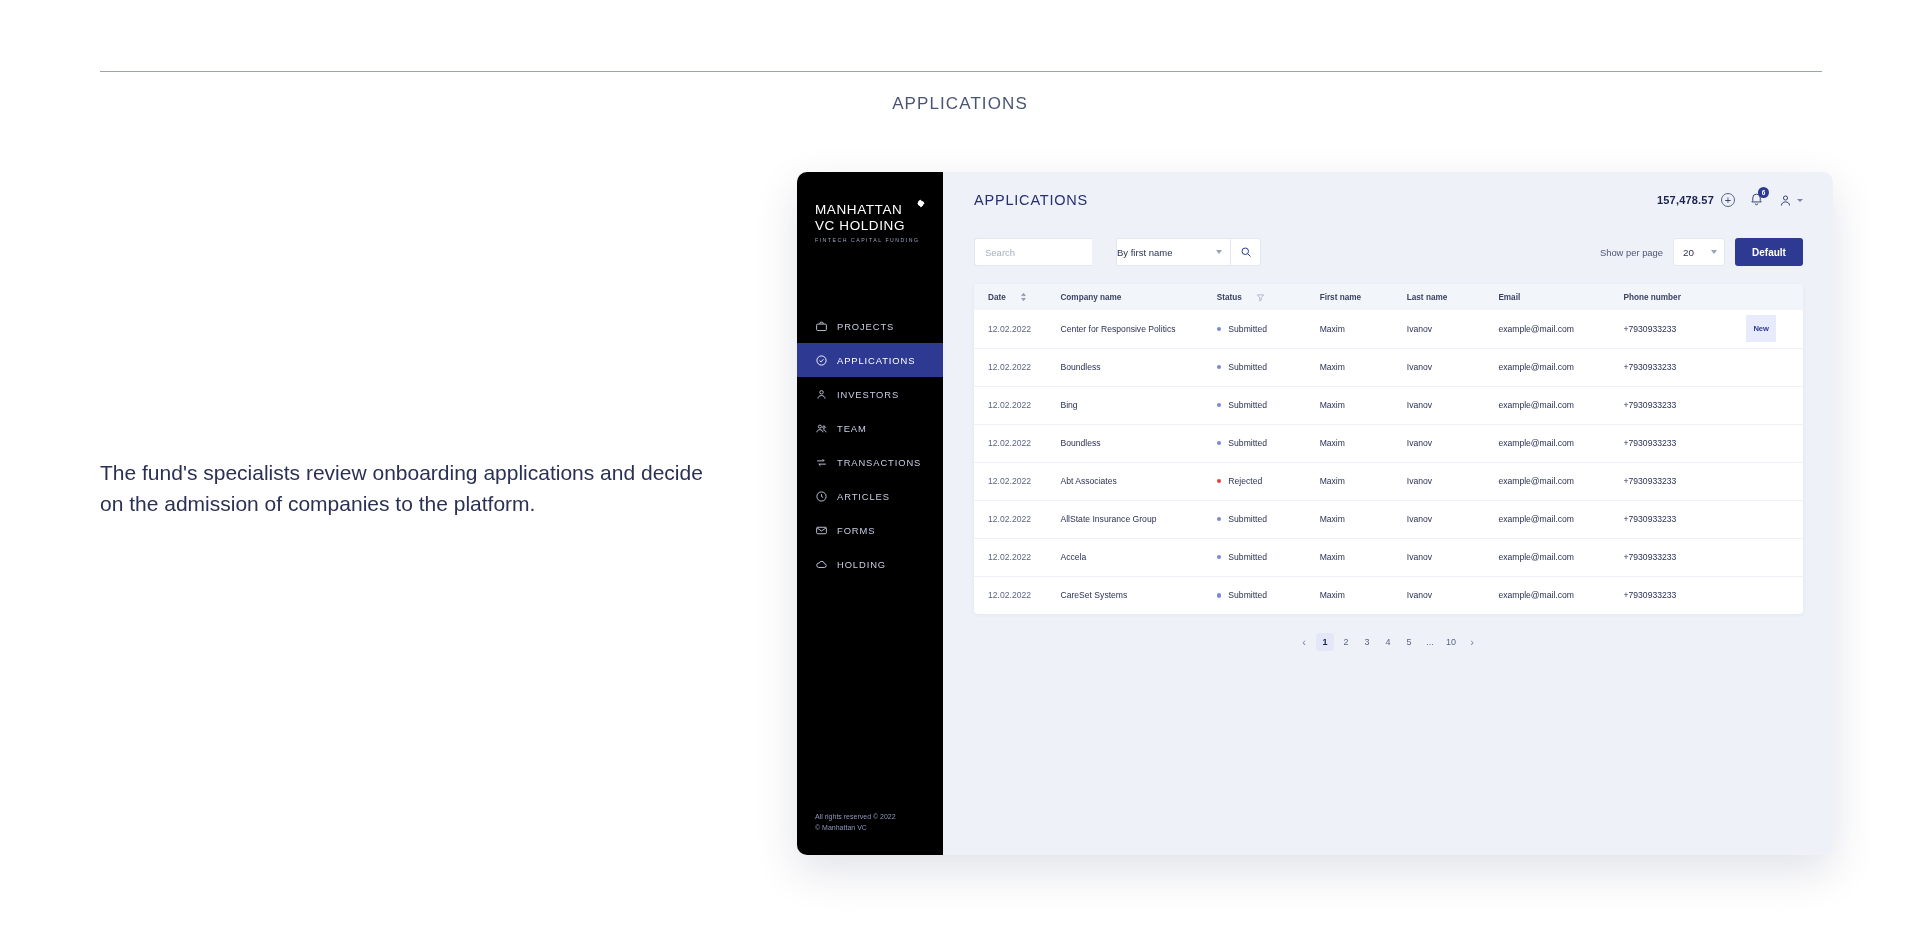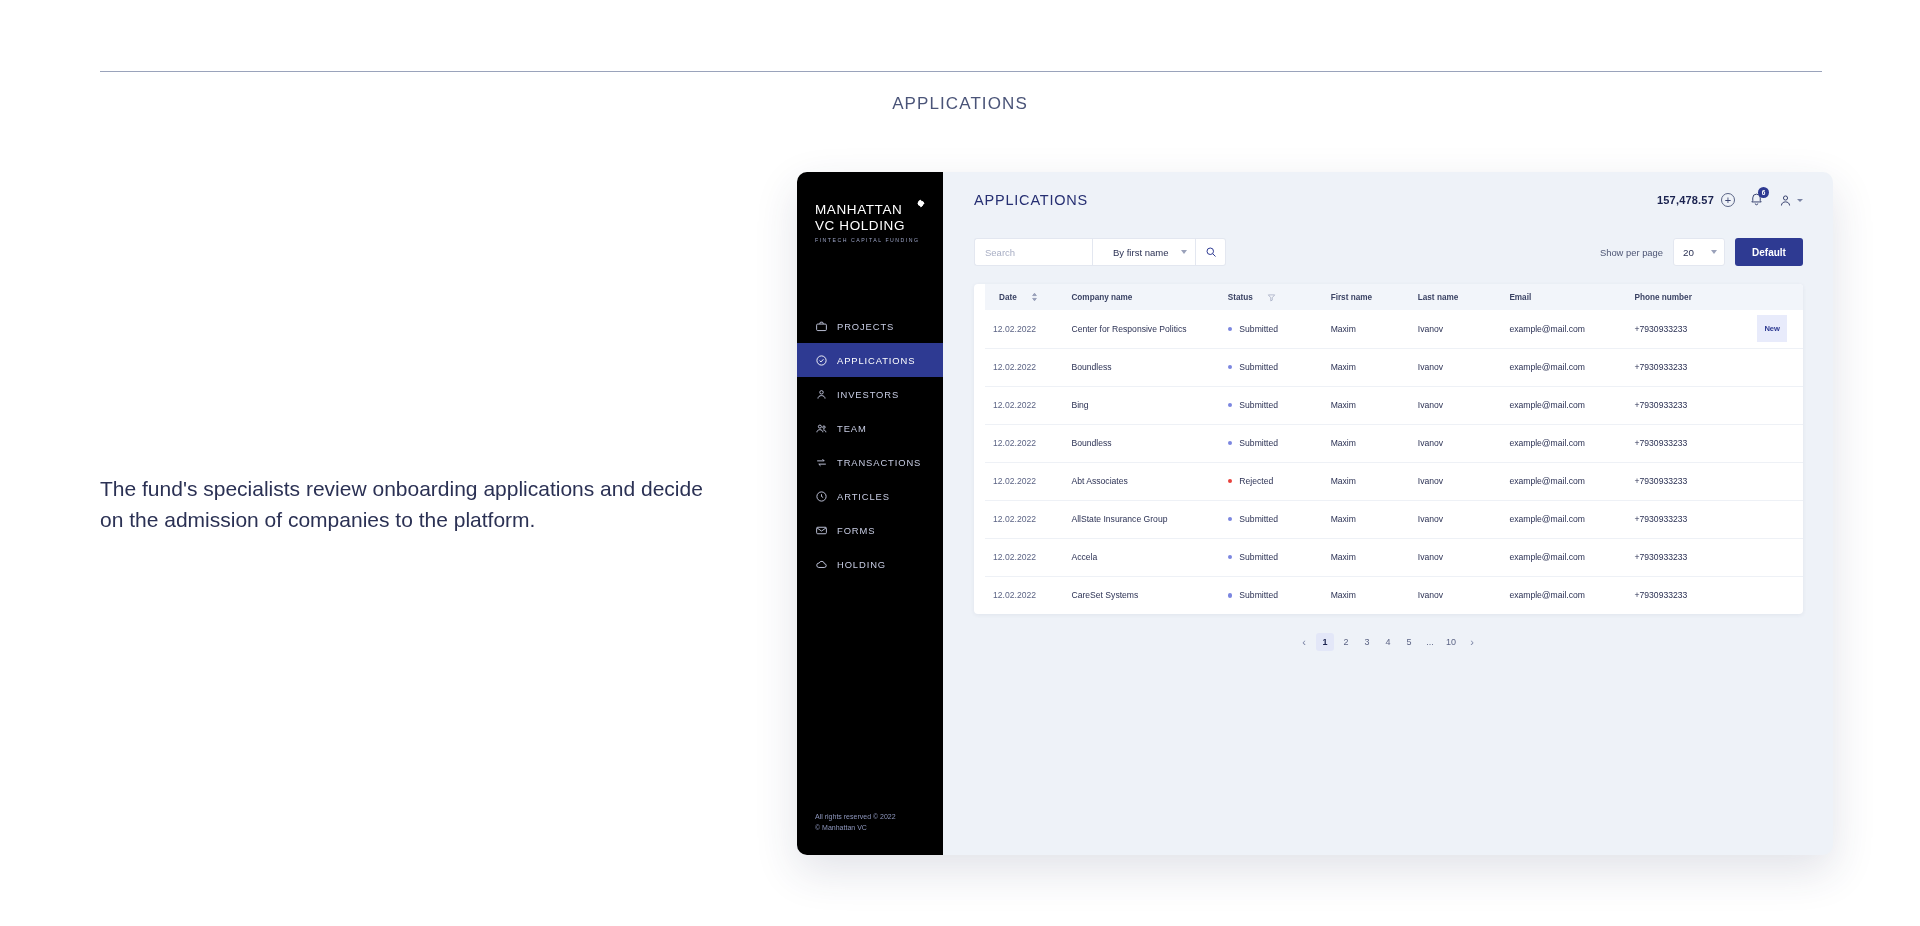--- a/index.html
+++ b/index.html
@@ -19,21 +19,21 @@
   }
   .slide-title {
     position: absolute; left: 0; top: 94px; width: 1920px;
     text-align: center;
     font-size: 17px; letter-spacing: 1.1px;
     color: #4a5478; font-weight: 400;
   }
 
   
   .lead-copy {
-    position: absolute; left: 100px; top: 473px;
+    position: absolute; left: 100px; top: 457px;
     width: 620px;
     font-size: 21px; line-height: 31px;
     color: #2b3154; font-weight: 400;
   }
 
   
   .app-window {
     position: absolute; left: 797px; top: 172px;
     width: 1036px; height: 683px;
     border-radius: 10px;
@@ -123,23 +123,23 @@
   }
   .search-group { display: flex; align-items: stretch; height: 28px; }
   .search-input {
     width: 118px; background: #fff; border: 1px solid #e3e7f0;
     border-right: none; border-radius: 3px 0 0 3px;
     padding: 0 10px; font-size: 9.5px; color: #2b3154;
     font-family: inherit; outline: none;
   }
   .search-input::placeholder { color: #a8aec4; }
   .select-box {
-    width: 104px; background: #fff; border: 1px solid #e3e7f0;
+    width: 115px; background: #fff; border: 1px solid #e3e7f0;
     display: flex; align-items: center; justify-content: space-between;
-    padding: 0 8px 0 20px; font-size: 9.5px; color: #2b3154; cursor: pointer;
+    padding: 0 8px 0 0; font-size: 9.5px; color: #2b3154; cursor: pointer; margin-left: 24px;
   }
   .sel-caret { width:0;height:0;border-left:3.5px solid transparent;
                border-right:3.5px solid transparent;border-top:4px solid #9aa1ba;}
   .search-btn {
     width: 30px; background: #fff; border: 1px solid #e3e7f0; border-left: none;
     border-radius: 0 3px 3px 0;
     display: flex; align-items: center; justify-content: center; cursor: pointer;
   }
   .toolbar-right { margin-left: auto; display: flex; align-items: center; gap: 10px; }
   .per-page-label { font-size: 9.4px; color: #4d5574; }
@@ -155,34 +155,34 @@
     font-family: inherit; cursor: pointer; padding: 0 14px;
   }
 
   
   .table-card {
     margin: 12px 30px 0 31px;
     background: #fff; border-radius: 4px;
     box-shadow: 0 1px 4px rgba(40,50,90,.07);
     overflow: hidden;
   }
-  table { width: 100%; border-collapse: collapse; table-layout: fixed; margin-left: 11px; }
+  table { width: 100%; border-collapse: collapse; table-layout: fixed; }
   thead th {
     background: #f2f5fa; height: 26px;
     font-size: 8.2px; font-weight: 700; color: #3b4364;
     text-align: left; padding: 0 6px; white-space: nowrap;
   }
   thead th:first-child { padding-left: 14px; }
   .th-inner { display: flex; align-items: center; gap: 14px; }
   tbody td {
     height: 38px; font-size: 8.6px; color: #2b3154;
     padding: 0 6px; border-top: 1px solid #eef1f6; vertical-align: middle;
   }
   tbody tr:first-child td { border-top: none; }
-  tbody td:first-child { padding-left: 8px; color: #5c6485; }
+  tbody td:first-child { padding-left: 14px; color: #5c6485; }
   .status-cell { display: flex; align-items: center; gap: 7px; }
   .dot { width: 4.5px; height: 4.5px; border-radius: 50%; flex: none; }
   .badge-new {
     display: inline-block; background: #e8ebfb; color: #2e3a92;
     font-size: 7.6px; font-weight: 700; border-radius: 0;
     padding: 9px 7px;
   }
   .c-date { width: 72px; } .c-company { width: 140px; }
   .c-status { width: 92px; } .c-first { width: 78px; }
   .c-last { width: 82px; } .c-email { width: 112px; }

